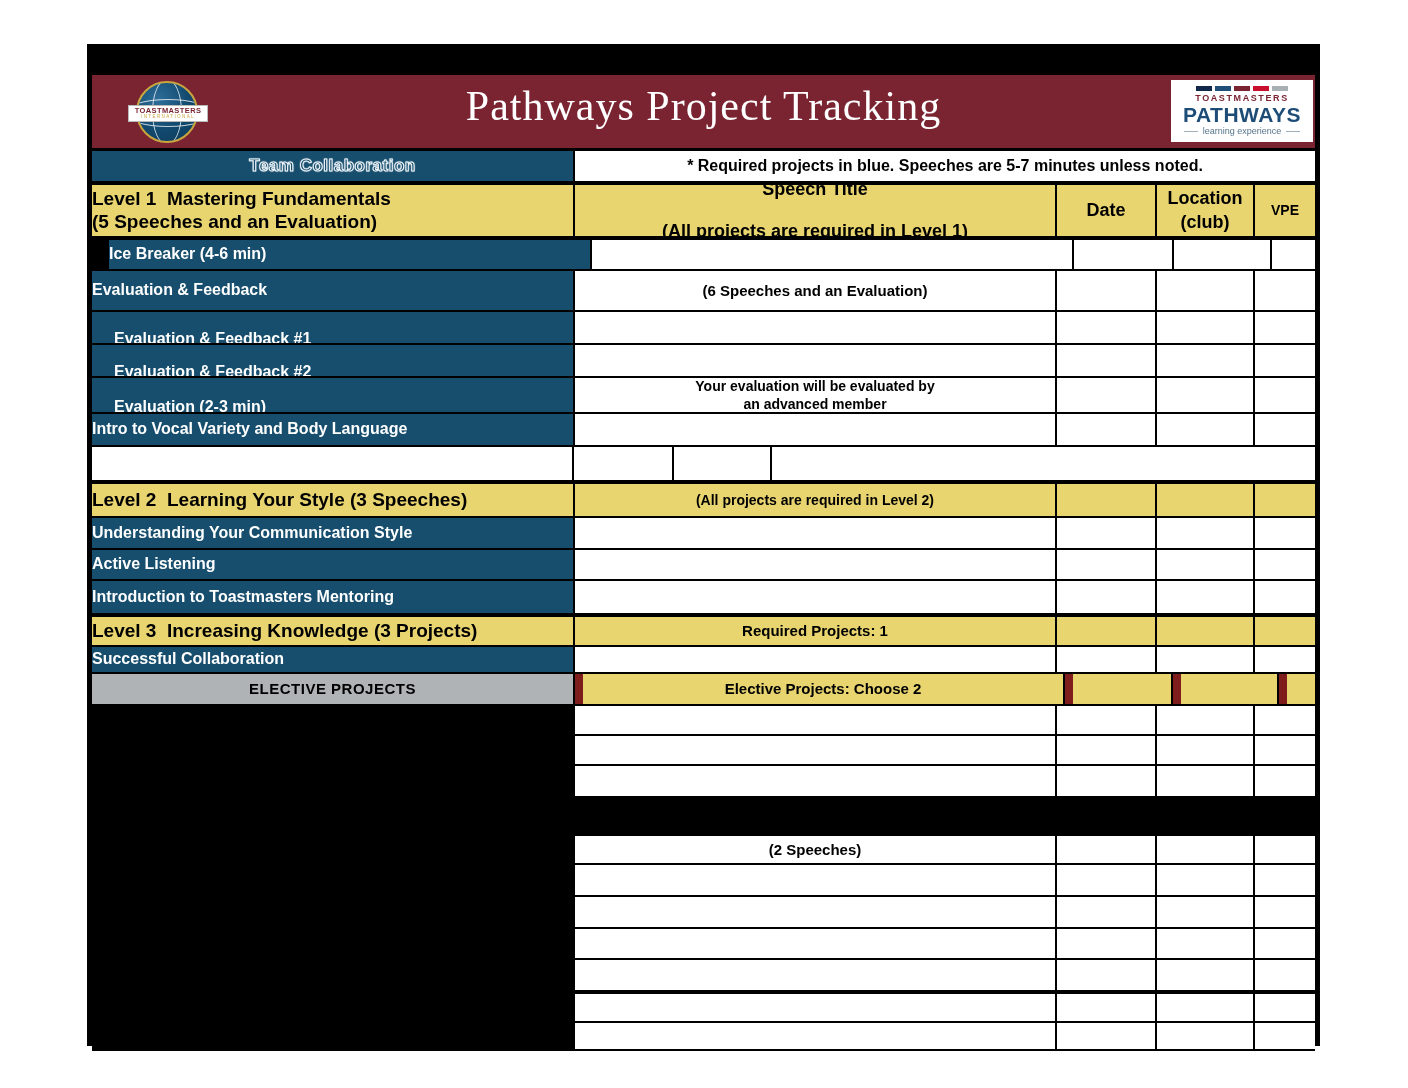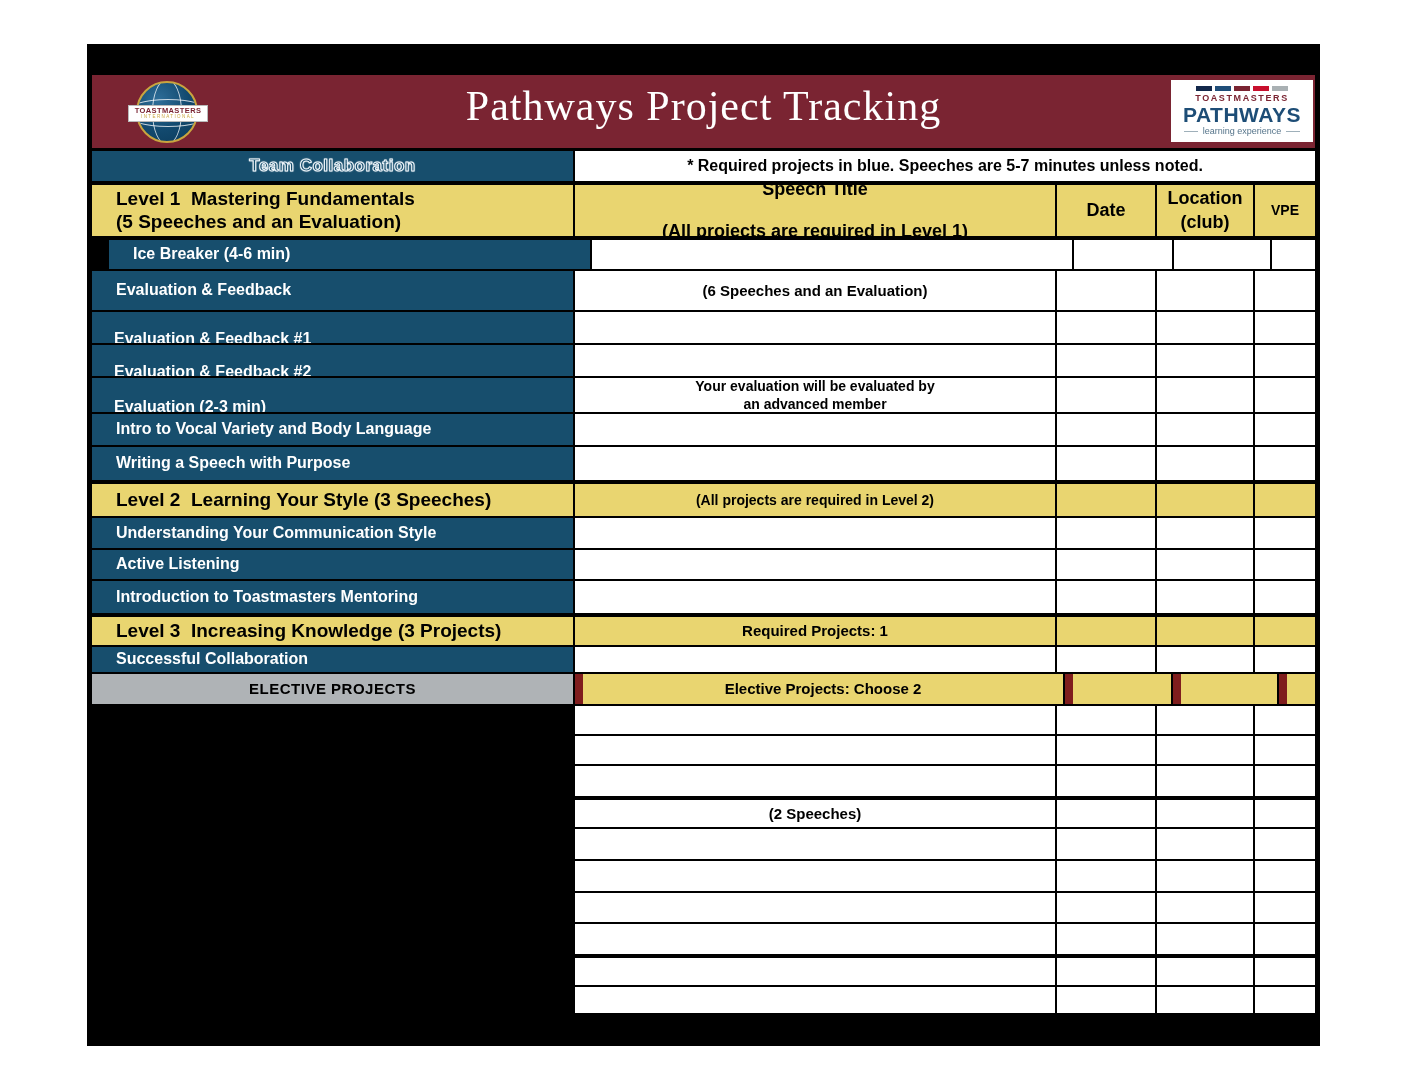--- a/index.html
+++ b/index.html
@@ -43,21 +43,21 @@
   .c-center{width:482px;}
   .c-date{width:100px;}
   .c-loc{width:98px;}
   .c-vpe{flex:1;}
   .merged{flex:1;}
   .bg-blue{background:#174E6D;}
   .bg-yellow{background:#E9D570;}
   .bg-gray{background:#AFB3B6;}
   .bg-white{background:#fff;}
   .bg-none{background:#000;border-right-color:#000;}
-  .lbl{color:#fff;font-weight:bold;font-size:16px;padding-left:24px;white-space:pre-wrap;line-height:1.18;}
+  .lbl{color:#fff;font-weight:bold;font-size:16px;padding-left:0;white-space:pre-wrap;line-height:1.18;}
   .lbl-dark{color:#000;}
   .lbl-big{font-size:19px;}
   .indent{padding-left:22px;margin-top:24px;}
   .center-al{text-align:center;}
   .center-al .lbl{padding-left:0;}
   .ctr{color:#000;font-weight:bold;text-align:center;line-height:1.3;white-space:pre-wrap;}
   .outlined{color:#174E6D;-webkit-text-stroke:1px #eef5fa;
             text-shadow:0 0 2px rgba(255,255,255,.95), 0 0 1px rgba(255,255,255,.95);
             font-size:17px;letter-spacing:.5px;}
   .elective-lbl{letter-spacing:.5px;font-size:15px;}
@@ -184,23 +184,20 @@
         <div class="row" style="height: 33px;">
           <div class="c c-left bg-blue">
             <span class="lbl">Intro to Vocal Variety and Body Language</span>
           </div>
           <div class="c c-center bg-white"></div>
           <div class="c c-date bg-white"></div>
           <div class="c c-loc bg-white"></div>
           <div class="c c-vpe bg-white"></div>
         </div>
         <div class="row" style="height: 35px;">
-          <div class="c c-left bg-blue">
-            <span class="lbl">Writing a Speech with Purpose</span>
-          </div>
           <div class="c c-center bg-white"></div>
           <div class="c c-date bg-white"></div>
           <div class="c c-loc bg-white"></div>
           <div class="c c-vpe bg-white"></div>
         </div>
         <div class="row thick" style="height: 36px;">
           <div class="c c-left bg-yellow">
             <span class="lbl lbl-big lbl-dark">Level 2  Learning Your Style (3 Speeches)</span>
           </div>
           <div class="c c-center bg-yellow">
@@ -282,21 +279,21 @@
           <div class="c c-loc bg-white"></div>
           <div class="c c-vpe bg-white"></div>
         </div>
         <div class="row" style="height: 32px;">
           <div class="c c-left bg-none"></div>
           <div class="c c-center bg-white"></div>
           <div class="c c-date bg-white"></div>
           <div class="c c-loc bg-white"></div>
           <div class="c c-vpe bg-white"></div>
         </div>
-        <div class="row thick" style="height: 31px;">
+        <div class="row thick" style="height: 31px; margin-top: 36px;">
           <div class="c c-left bg-none"></div>
           <div class="c c-center bg-white">
             <span class="ctr" style="font-size: 15px;">(2 Speeches)</span>
           </div>
           <div class="c c-date bg-white"></div>
           <div class="c c-loc bg-white"></div>
           <div class="c c-vpe bg-white"></div>
         </div>
         <div class="row" style="height: 32px;">
           <div class="c c-left bg-none"></div>

